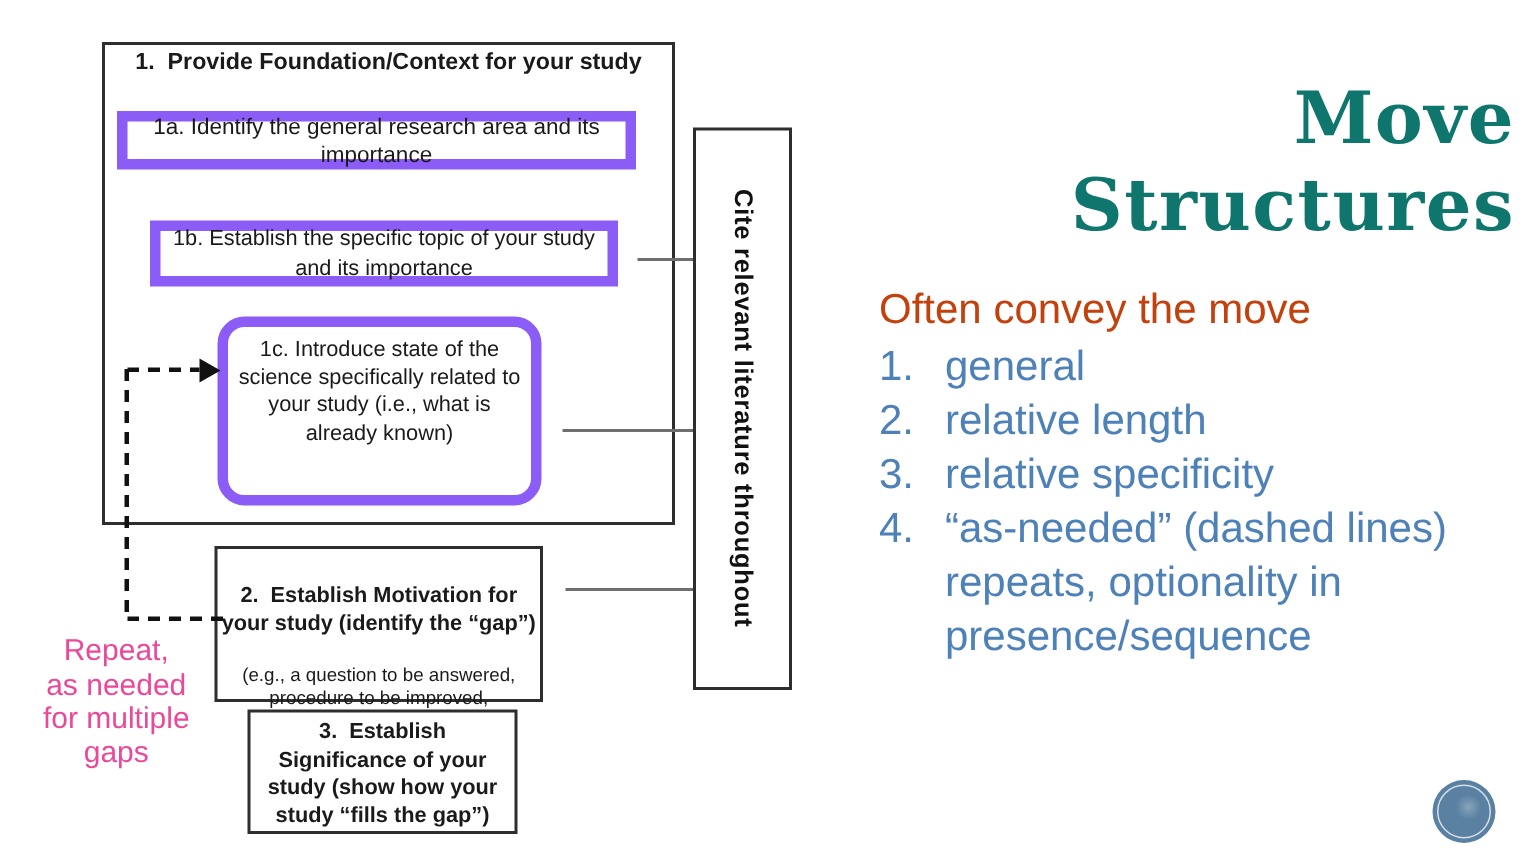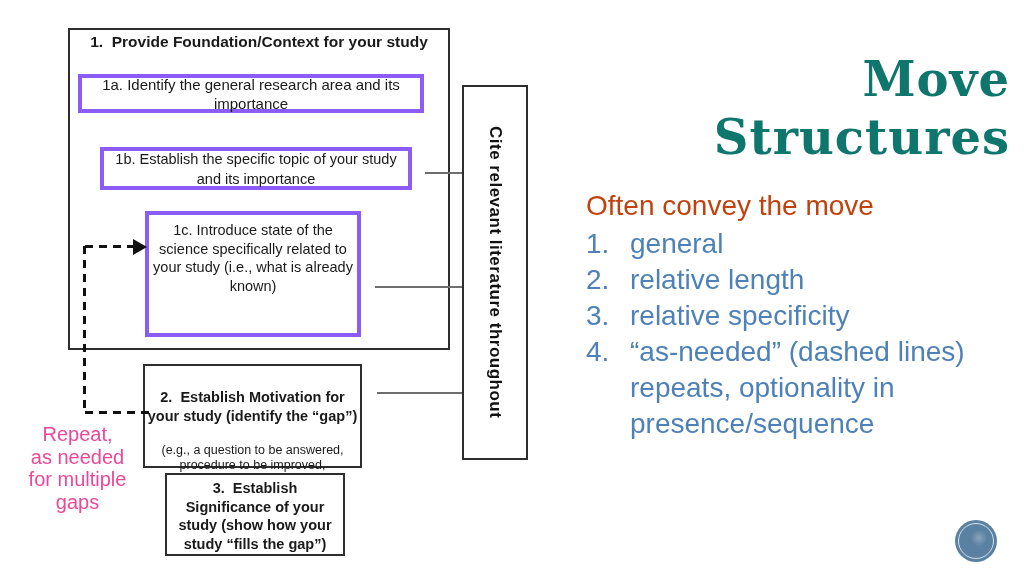--- a/index.html
+++ b/index.html
@@ -1,19 +1,19 @@
 <!DOCTYPE html>
 <html><head>
 <meta charset="utf-8">
 <style>
   html,body{margin:0;padding:0;background:#fff;}
   .slide{position:relative;width:1024px;height:576px;background:#ffffff;overflow:hidden;
          font-family:"Liberation Sans",sans-serif;color:#1a1a1a;}
   .abs{position:absolute;}
-  .box{position:absolute;background:#fff;border:4px solid #8b5cf6;box-sizing:border-box;
+  .box{position:absolute;background:#fff;border:7px solid #8b5cf6;box-sizing:border-box;
        text-align:center;white-space:pre-line;}
   .flexc{display:flex;align-items:center;justify-content:center;}
   .outer-box{border:2px solid #2e2e2e;background:transparent;}
   .bold{font-weight:bold;}
   .hline{position:absolute;height:2px;background:#6e6e6e;}
   .dash-h{position:absolute;height:3px;
           background:repeating-linear-gradient(90deg,#111 0 8px,transparent 8px 14px);}
   .dash-v{position:absolute;width:3px;
           background:repeating-linear-gradient(180deg,#111 0 8px,transparent 8px 14px);}
   .arrowhead{position:absolute;width:0;height:0;
@@ -42,21 +42,21 @@
 
 <div class="slide">
 
   <div class="box outer-box" style="left:68px;top:28px;width:382px;height:322px;"></div>
   <div class="abs bold" style="left:68px;top:33px;width:382px;text-align:center;font-size:15.5px;white-space:pre-line;">1.&nbsp; Provide Foundation/Context for your study</div>
 
   <div class="box flexc" style="left:78px;top:74px;width:346px;height:39px;font-size:15px;line-height:19px;padding:0 2px;">1a. Identify the general research area and its importance</div>
 
   <div class="box flexc" style="left:100px;top:147px;width:312px;height:43px;font-size:14.5px;line-height:20px;padding:15px 2px;">1b. Establish the specific topic of your study and its importance</div>
 
-  <div class="box" style="left:145px;top:211px;width:216px;height:126px;font-size:14.5px;line-height:18.5px;padding:6px 4px 4px 4px;">1c. Introduce state of the science specifically related to your study (i.e., what is already known)</div>
+  <div class="box" style="left:145px;top:211px;width:216px;height:126px;font-size:14.5px;line-height:18.5px;padding:6px 4px 4px 4px;border-radius:18px;">1c. Introduce state of the science specifically related to your study (i.e., what is already known)</div>
 
   <div class="box" style="left:143px;top:364px;width:219px;height:104px;border-width:2px;border-color:#2e2e2e;padding:4px 2px 0 2px;">
     <div class="bold" style="font-size:14.5px;line-height:18.5px;white-space:pre-line;">2.&nbsp; Establish Motivation for your study (identify the “gap”)</div>
     <div style="font-size:12.5px;line-height:15px;white-space:pre-line;">(e.g., a question to be answered, procedure to be improved, discrepancy to be explained)</div>
   </div>
 
   <div class="box bold" style="left:165px;top:473px;width:180px;height:83px;border-width:2px;border-color:#2e2e2e;font-size:14.5px;line-height:18.5px;padding:4px 2px 0 2px;">3.&nbsp; Establish Significance of your study (show how your study “fills the gap”)</div>
 
   <div class="box cite-box" style="left:462px;top:85px;width:66px;height:375px;">
     <span class="cite-text">Cite relevant literature throughout</span>

